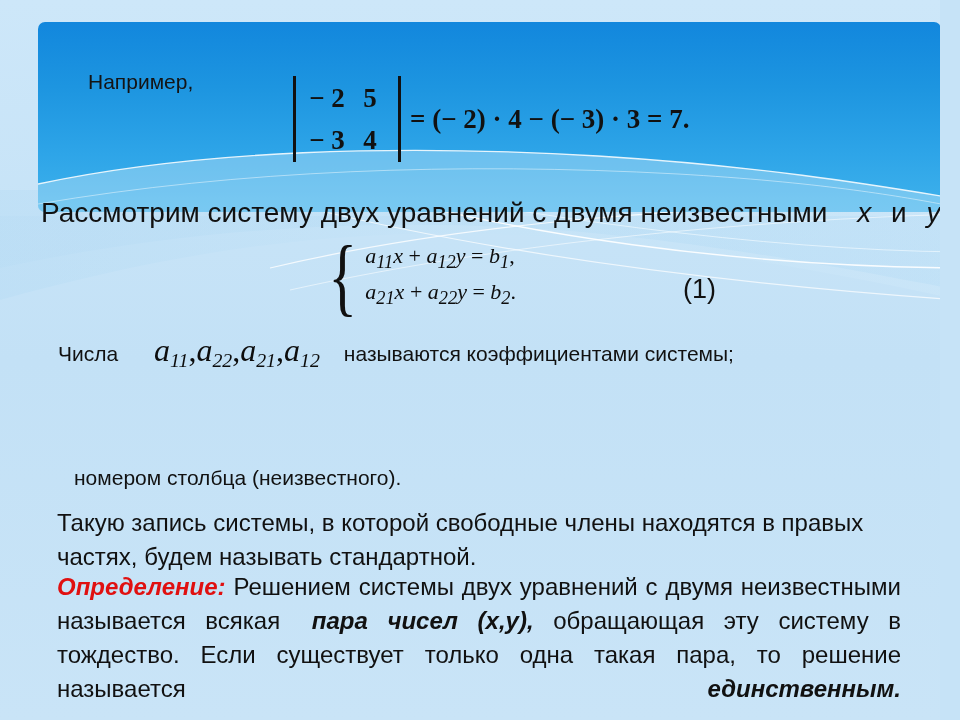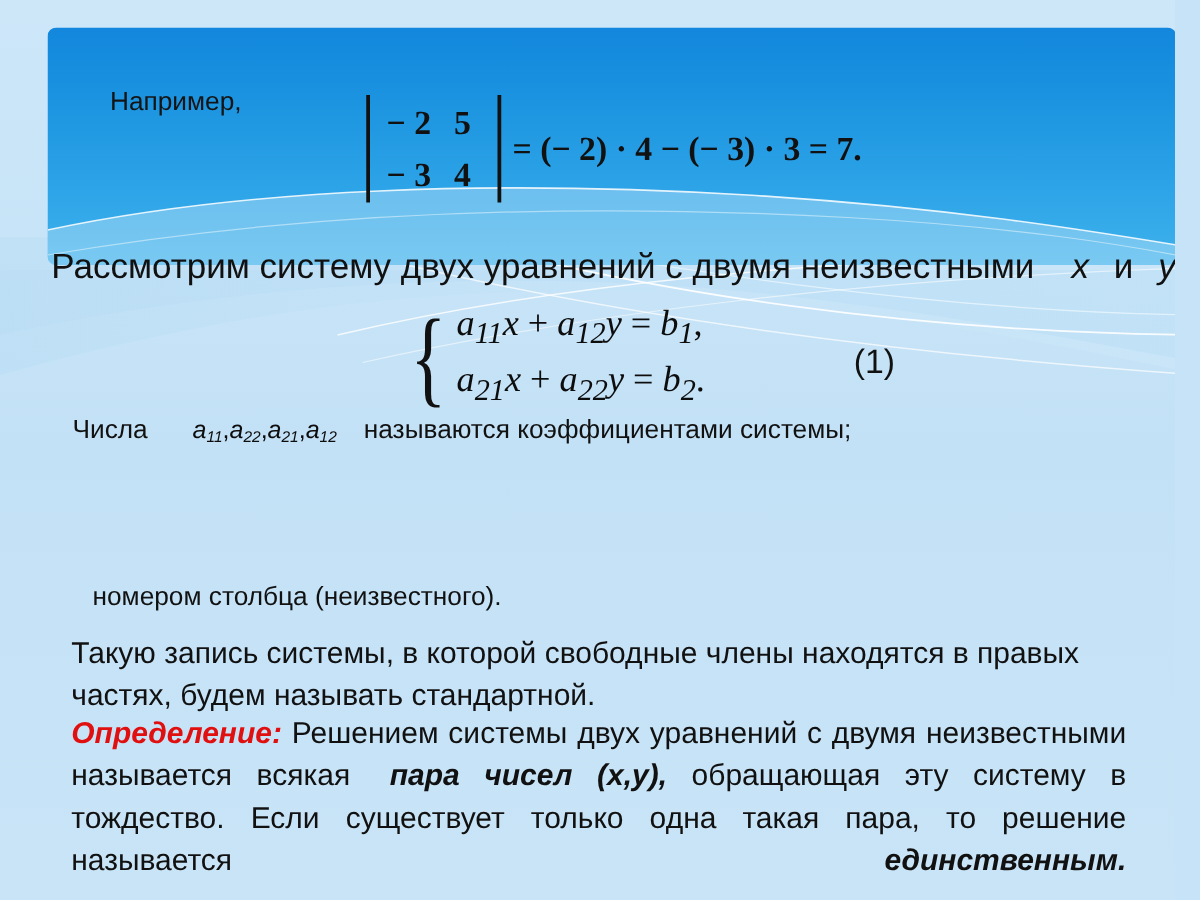--- a/index.html
+++ b/index.html
@@ -119,30 +119,30 @@
     font-weight: 300;
     margin-right: 2px;
     transform: scaleX(0.7);
     color: #111;
   }
   .eqs {
     display: flex;
     flex-direction: column;
     gap: 6px;
     font-family: "Liberation Serif", serif;
-    font-size: 29px;
+    font-size: 22px;
     font-style: italic;
     color: #0d0d0d;
   }
   .eqs .row { white-space: nowrap; }
 
   .inl-math {
-    font-family: Liberation Sans, sans-serif;
-    font-style: italic;
-    font-size: 20px;
+    font-family: Liberation Serif, serif;
+    font-style: italic;
+    font-size: 32px;
     color: #0d0d0d;
   }
   .inl-math sub {
     font-size: 0.62em;
     vertical-align: -0.30em;
     font-style: italic;
   }
   .idx {
     font-family: "Liberation Serif", serif;
     font-style: italic;

